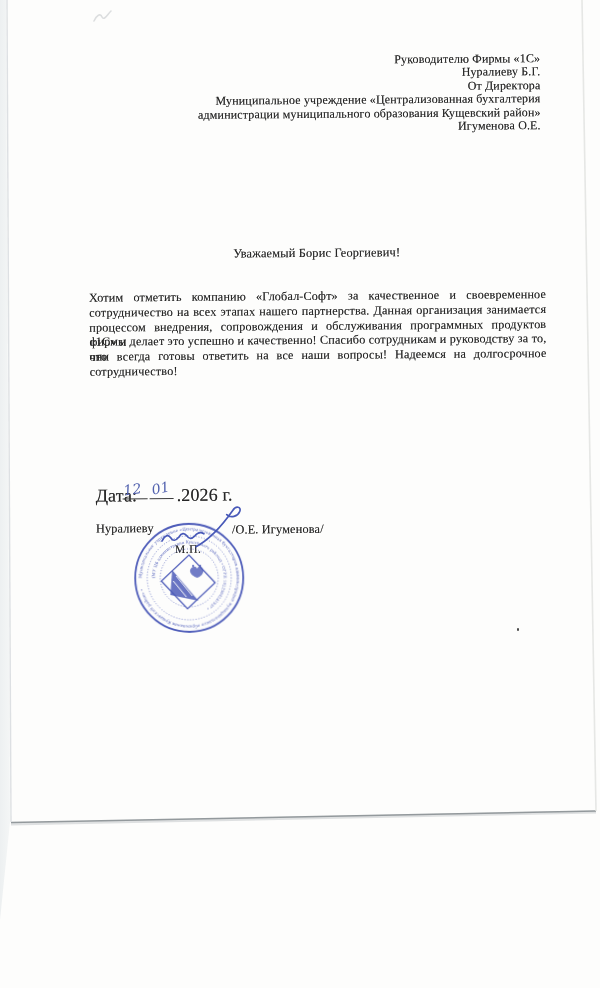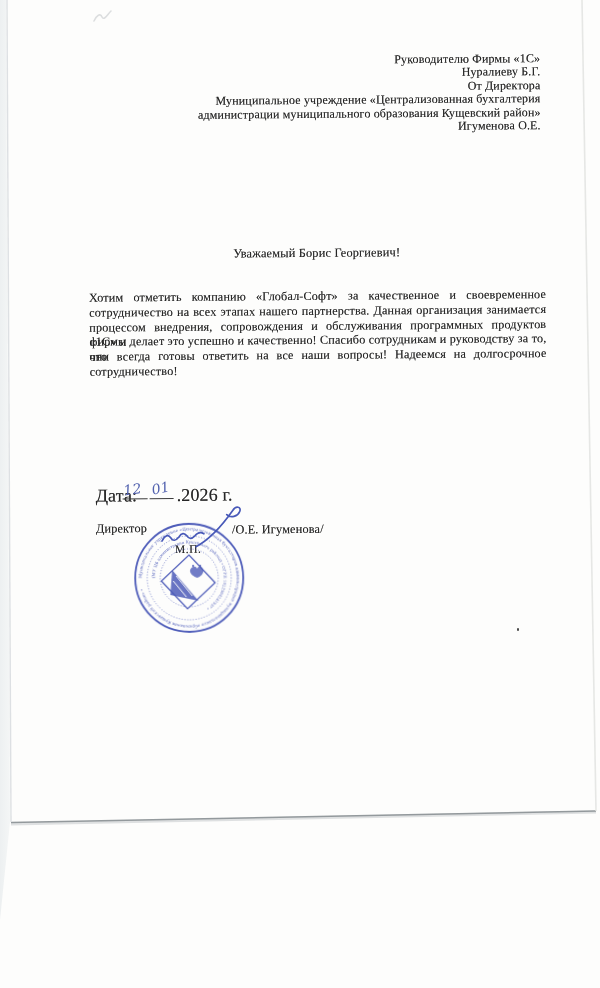--- a/index.html
+++ b/index.html
@@ -84,21 +84,21 @@
 
   <div class="txt dateline">
     <span>Дата:</span>
   </div>
   <div class="date-underline" style="left:122px;width:25px;"></div>
   <div class="date-underline" style="left:149px;width:24px;"></div>
   <div class="hand" style="left:123px;top:480px;transform:rotate(-8deg);">12</div>
   <div class="hand" style="left:151px;top:479px;transform:rotate(-11deg);">01</div>
   <div class="txt" style="top:484px;left:176px;font-size:18px;">.2026 г.</div>
 
-  <div class="txt director">Директор</div>
+  <div class="txt director">Нуралиеву</div>
   <div class="txt sig-name">/О.Е. Игуменова/</div>
   <div class="txt seal-mark">М.П.</div>
 
   <svg class="stamp" viewBox="0 0 116 116">
     <g stroke="#3b4bb2" fill="none">
       <circle cx="57" cy="58" r="54" stroke-width="1.8"></circle>
       <circle cx="57" cy="58" r="42" stroke-width="0.7" stroke-dasharray="1,1.8"></circle>
       <circle cx="57" cy="58" r="29" stroke-width="0.7" stroke-dasharray="1,1.8"></circle>
     </g>
     <defs>

